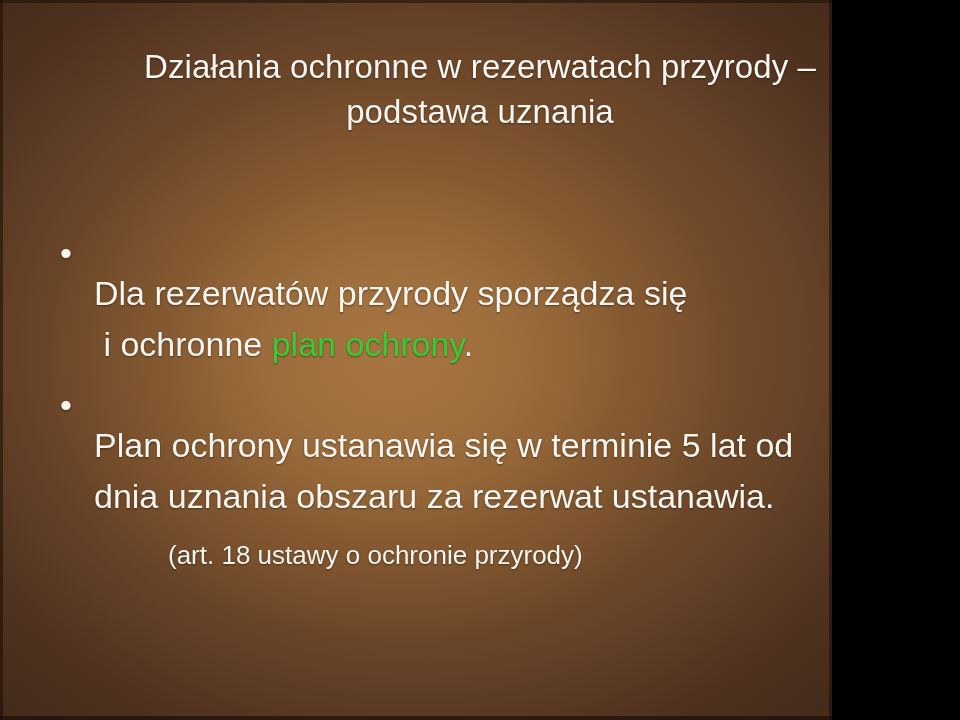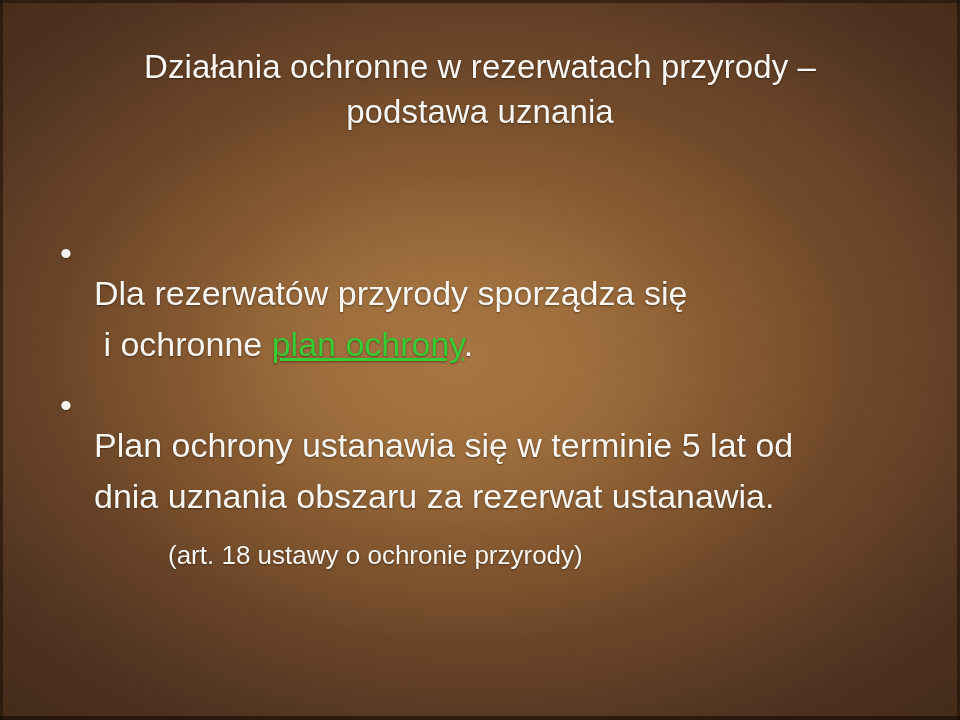--- a/index.html
+++ b/index.html
@@ -2,21 +2,21 @@
 <html><head>
 <meta charset="utf-8">
 <style>
   html, body {
     margin: 0;
     padding: 0;
     background: #000;
   }
   .slide {
     position: relative;
-    width: 960px;
+    width: 832px;
     height: 720px;
     overflow: hidden;
     font-family: "Liberation Sans", sans-serif;
     
     background-color: #4a2d18;
     background-image:
       radial-gradient(ellipse 62% 58% at 47% 50%,
           rgba(168,118,66,0.95) 0%,
           rgba(160,112,62,0.85) 22%,
           rgba(136,92,50,0.55) 45%,
@@ -85,21 +85,21 @@
   }
   .bullet-text {
     flex: 1 1 auto;
     margin-top: 40px;
   }
   .bullet-text .line {
     display: block;
     white-space: pre-wrap;
   }
 
-  .hl-green { color: #37cc34; text-decoration: underline; }
+  .hl-green { color: #37cc34; }
 
   .citation {
     margin-top: 8px;
     padding-left: 120px;
     font-size: 26px;
     line-height: 51px;
   }
 </style>
 </head>
 <body>

